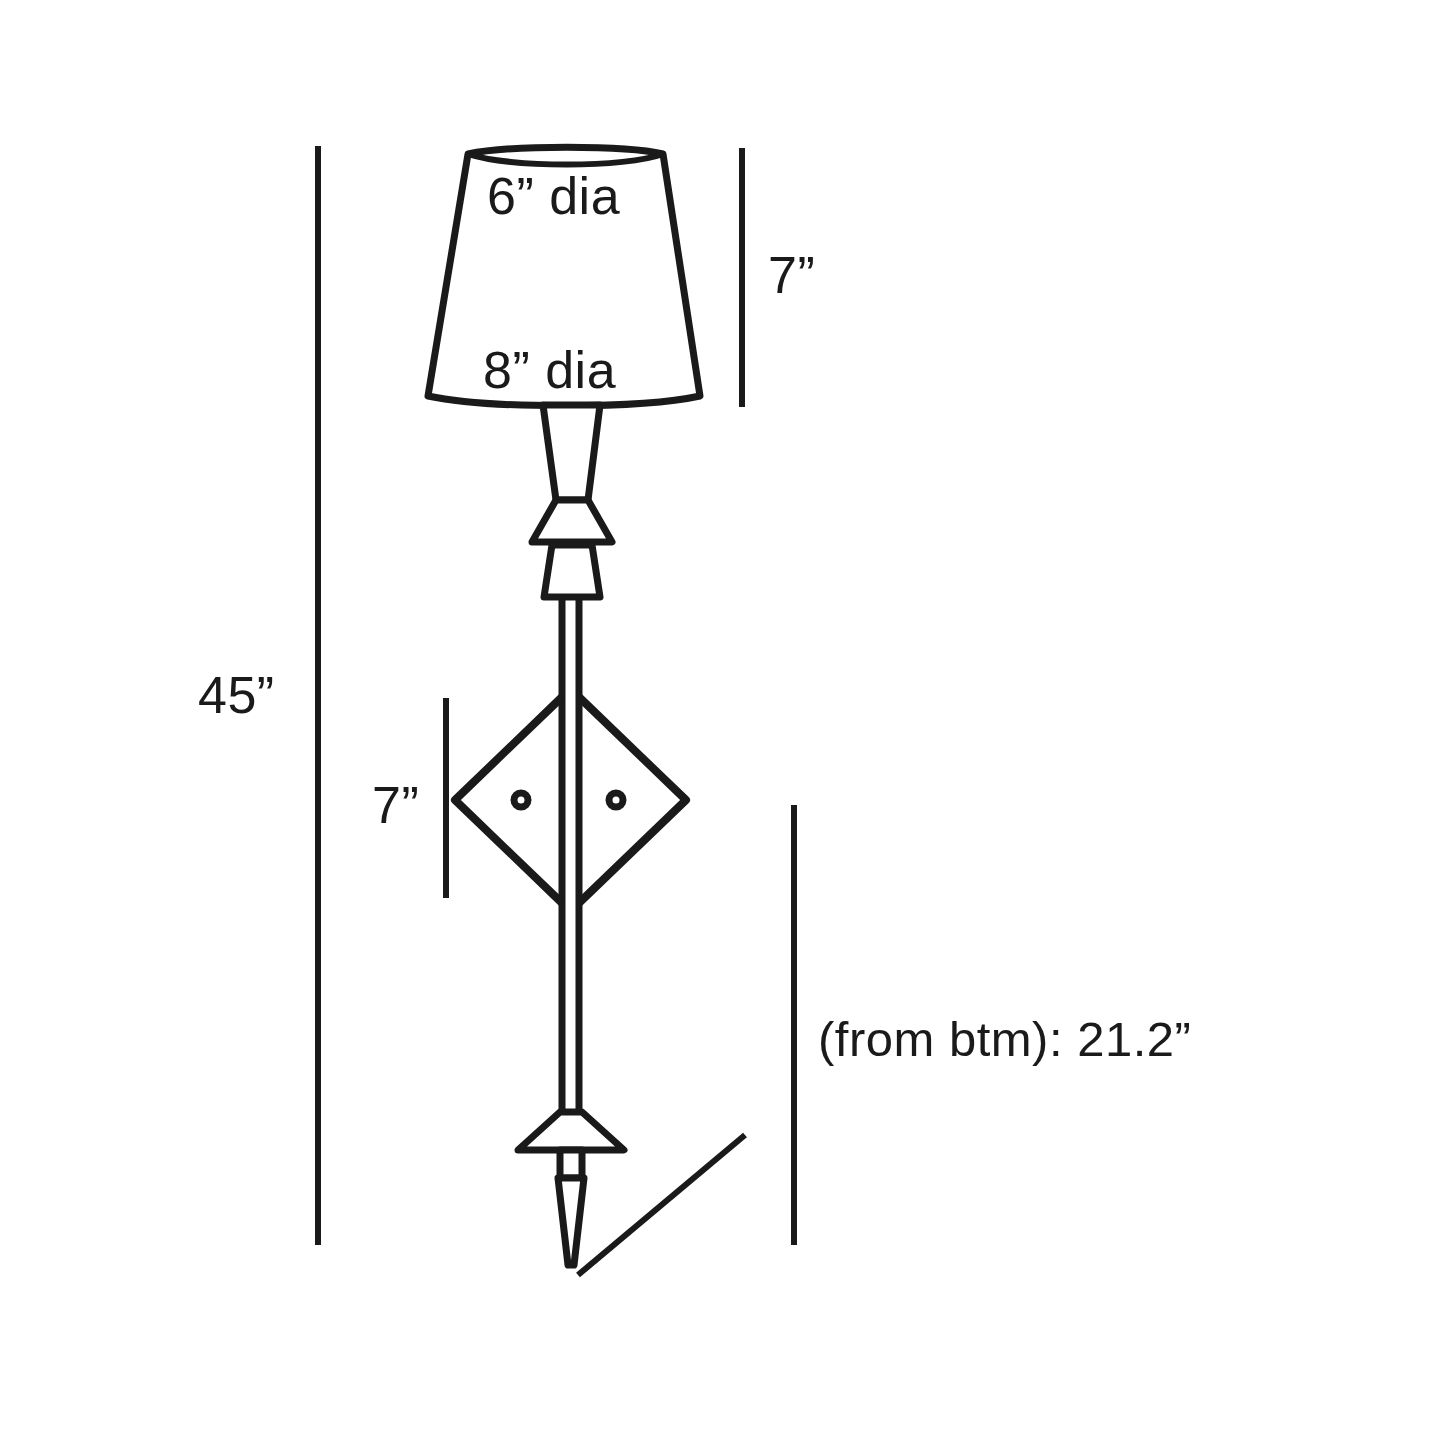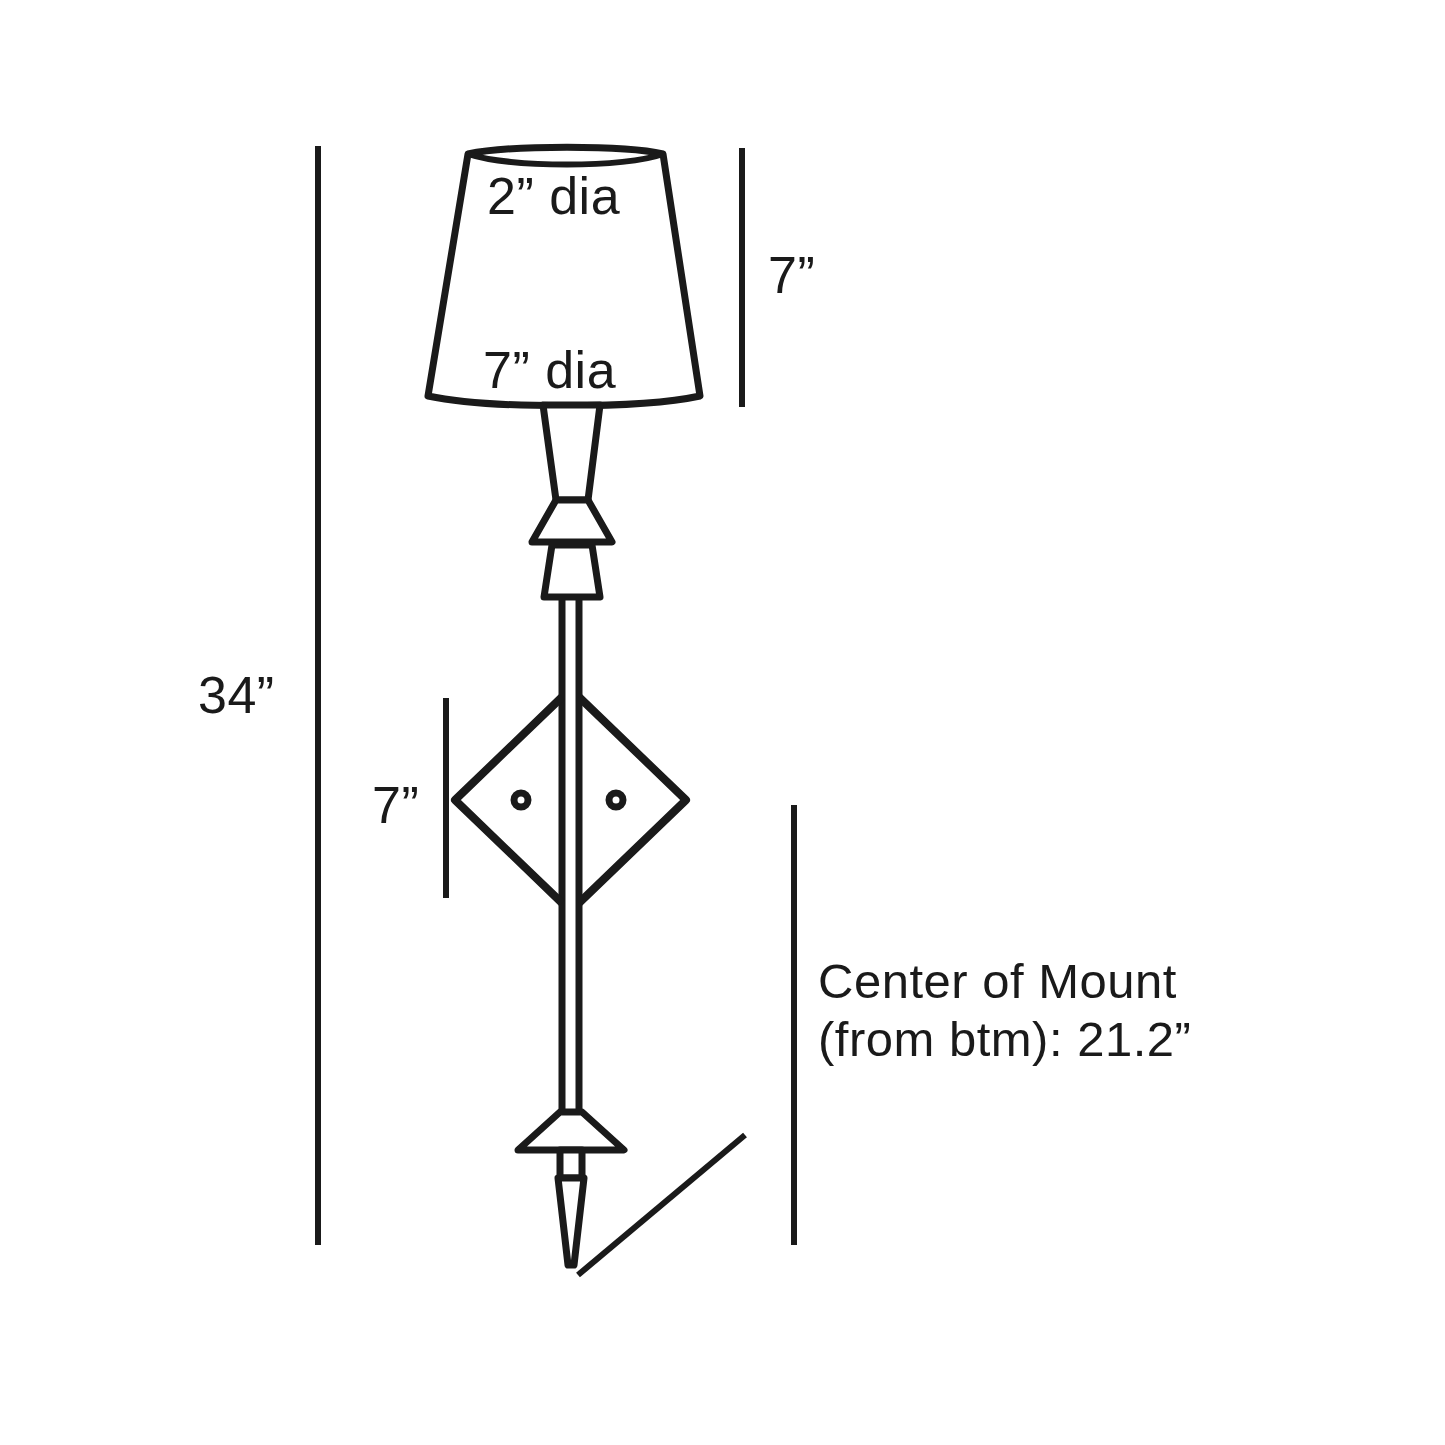--- a/index.html
+++ b/index.html
@@ -104,26 +104,26 @@
 
       <path d="M 560 1112 L 582 1112 L 624 1150 L 518 1150 Z"></path>
 
       <path d="M 560 1150 L 582 1150 L 582 1178 L 560 1178 Z"></path>
 
       <path d="M 558 1178 L 584 1178 L 574 1265 L 568 1265 Z"></path>
     </g>
 
   </svg>
 
-  <div class="dim-label lbl-shade-top">2” dia</div>
+  <div class="dim-label lbl-shade-top">6” dia</div>
 
-  <div class="dim-label lbl-shade-bot">7” dia</div>
+  <div class="dim-label lbl-shade-bot">8” dia</div>
 
   <div class="dim-label lbl-shade-h">7”</div>
 
-  <div class="dim-label lbl-overall-h">34”</div>
+  <div class="dim-label lbl-overall-h">45”</div>
 
   <div class="dim-label lbl-mount-h">7”</div>
 
-  <div class="dim-label lbl-mount-note"><span>Center of Mount</span><br><span>(from btm): 21.2”</span></div>
+  <div class="dim-label lbl-mount-note"><br><span>(from btm): 21.2”</span></div>
 
 
 </div>
 
 </body></html>

